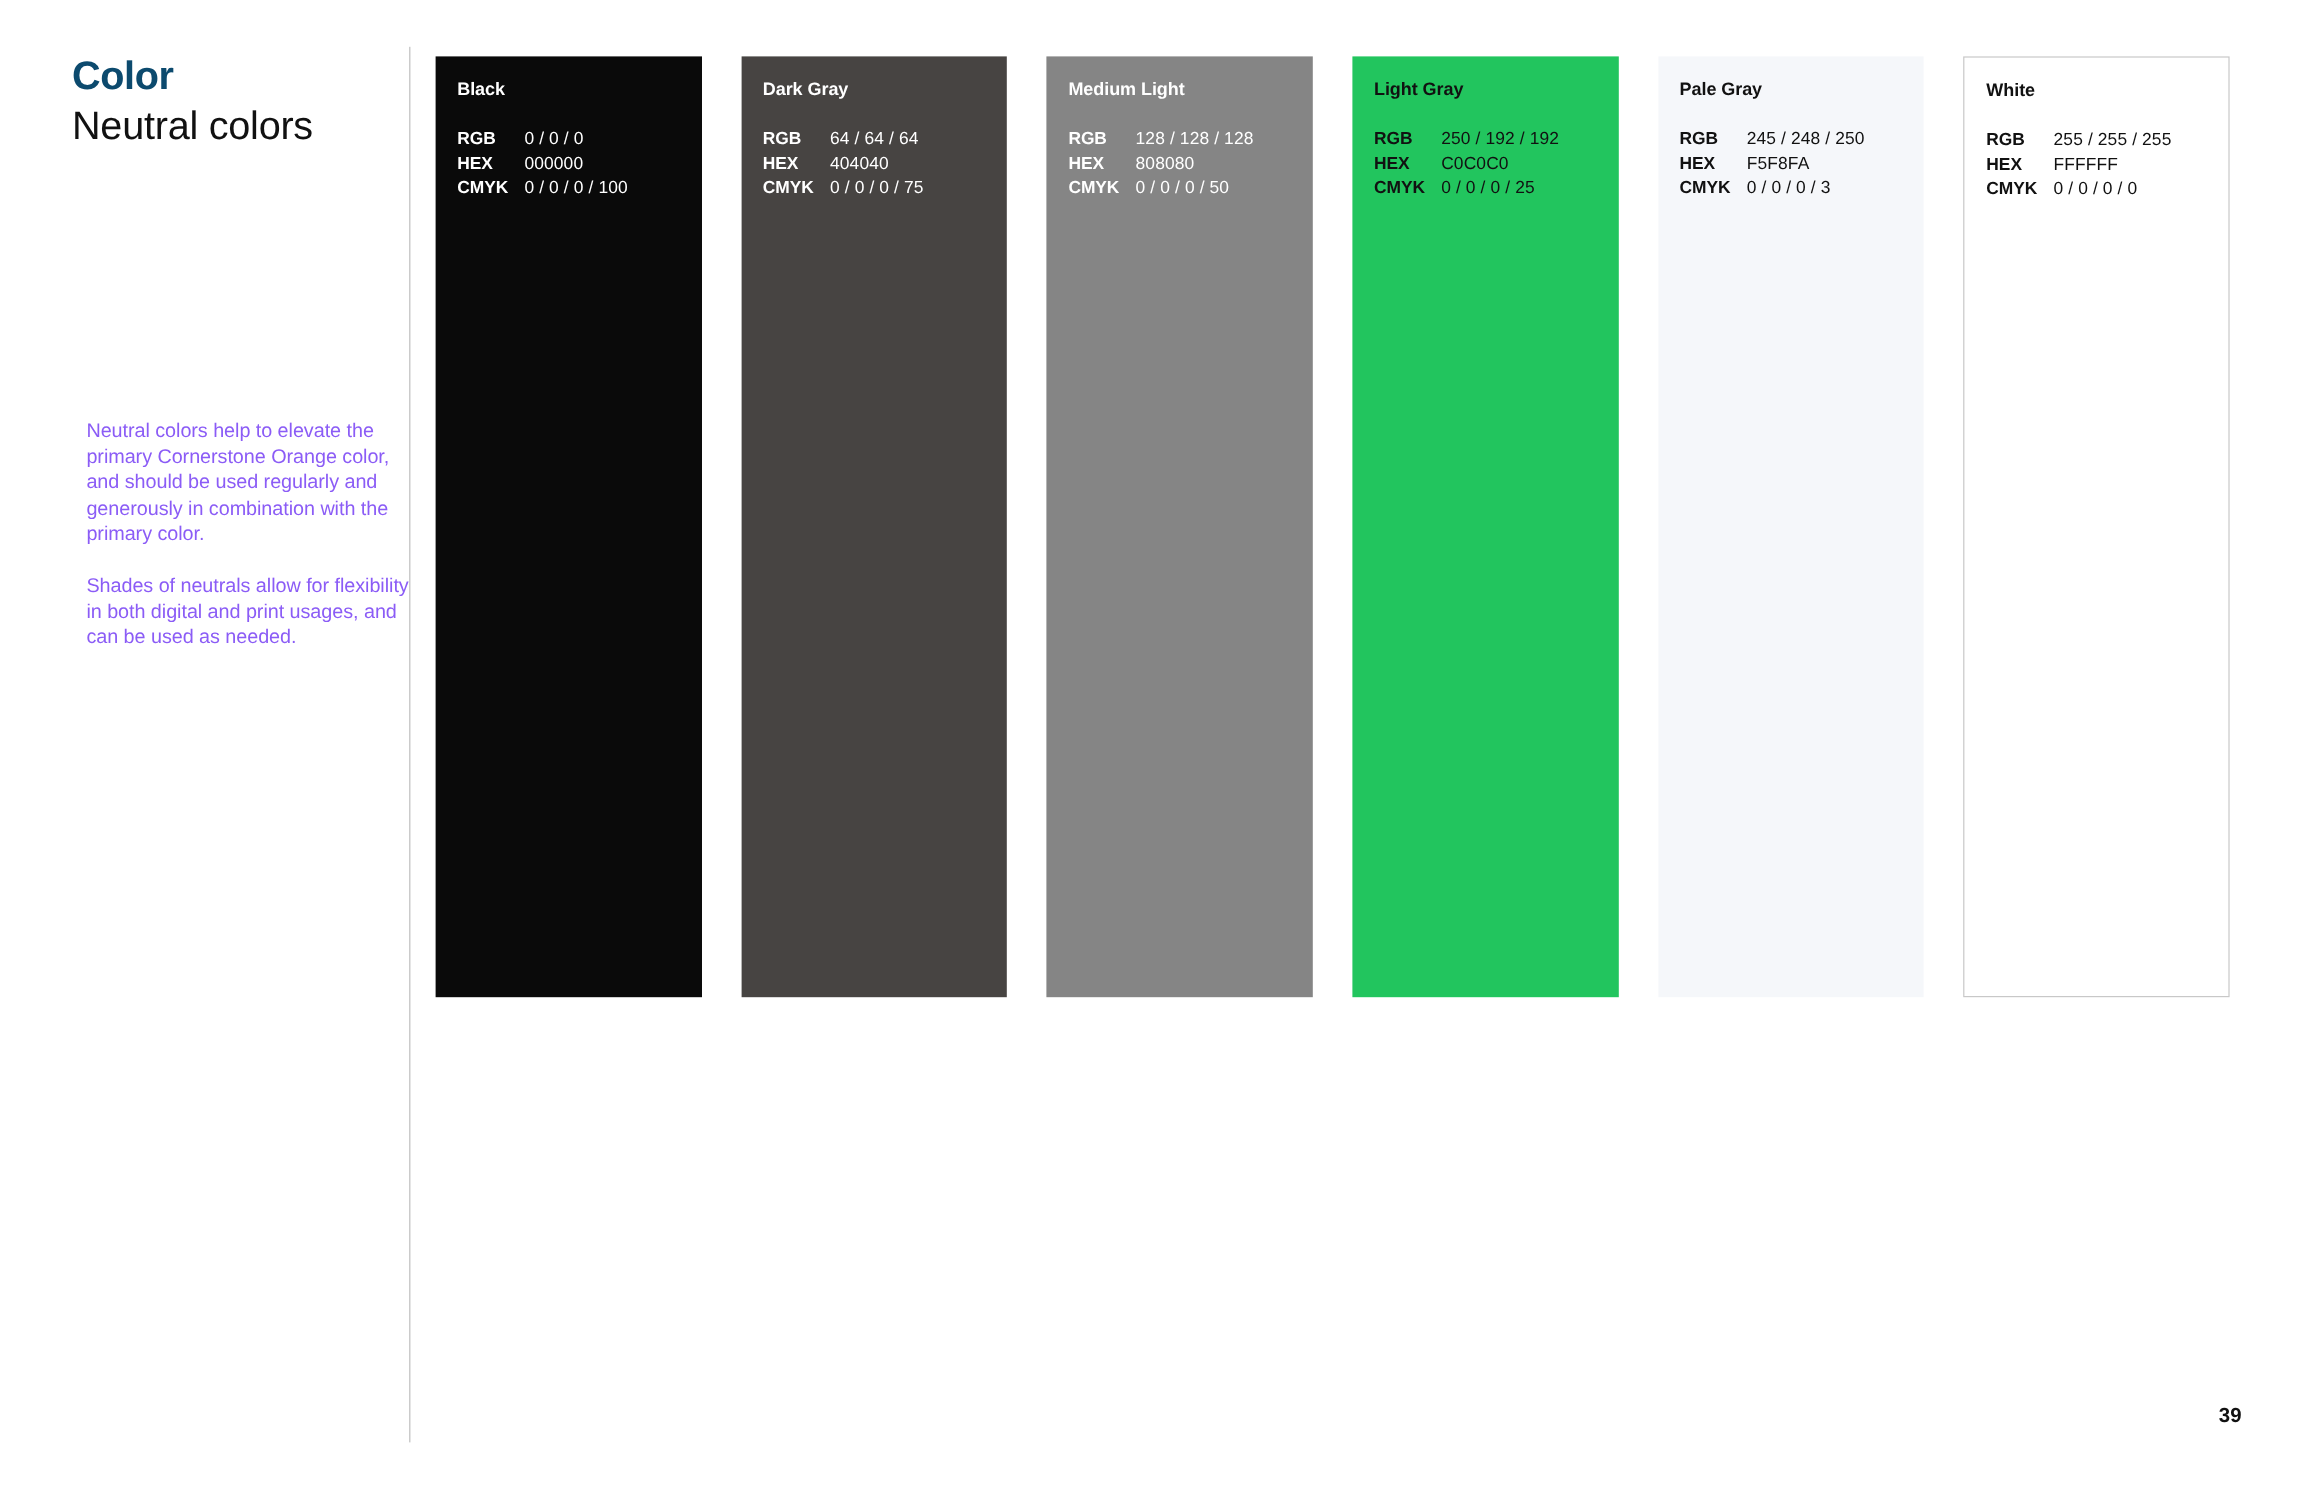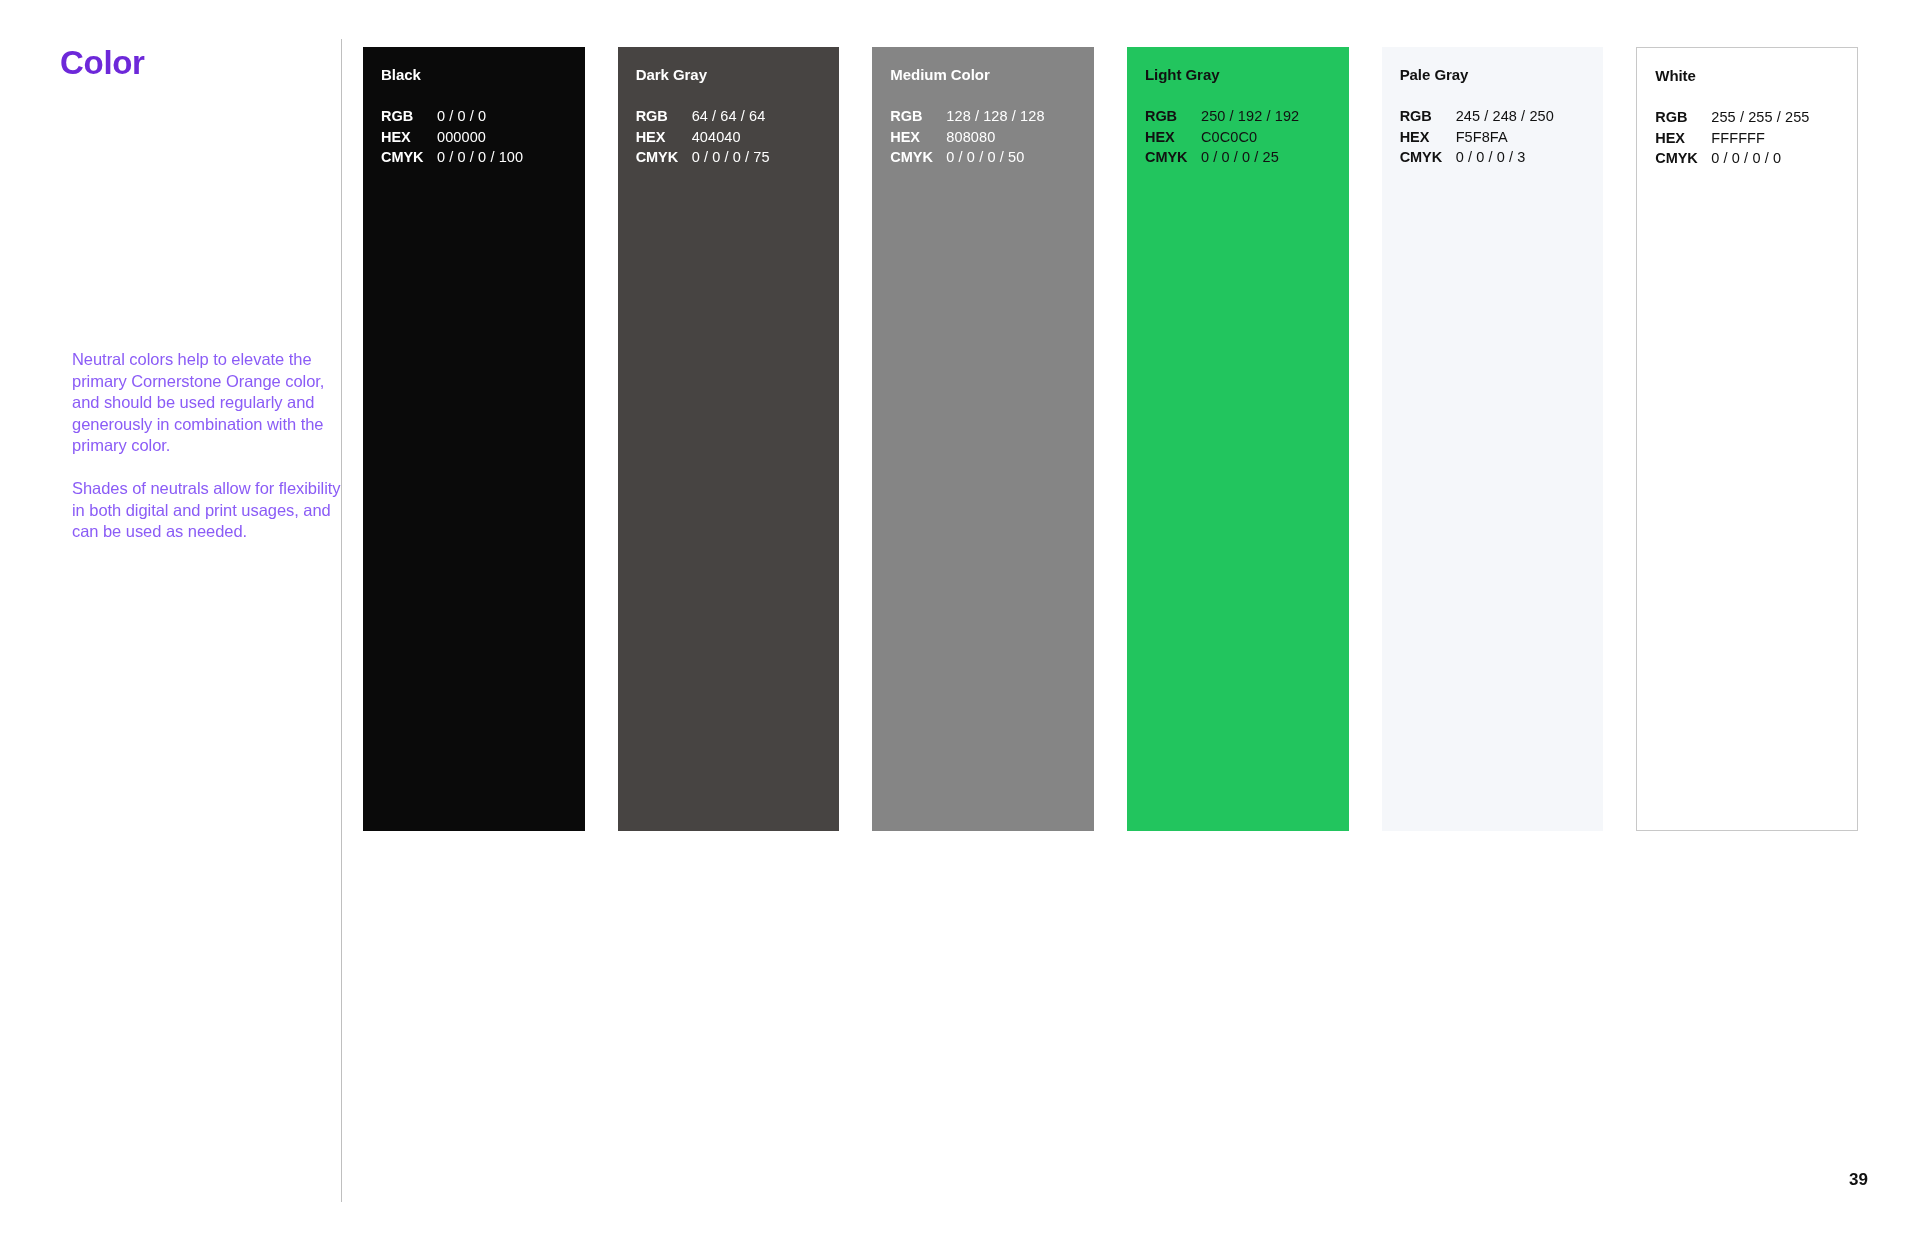--- a/index.html
+++ b/index.html
@@ -28,21 +28,21 @@
     position: absolute;
     left: 60px;
     top: 44px;
     width: 285px;
   }
 
   #page-title {
     font-size: 33px;
     font-weight: 700;
     letter-spacing: -0.3px;
-    color: #6d28d9;
+    color: #0c4a6e;
     line-height: 1.16;
     margin: 0;
   }
 
   #page-subtitle {
     font-size: 33px;
     font-weight: 300;
     letter-spacing: -0.2px;
     color: #111111;
     line-height: 1.2;
@@ -149,20 +149,21 @@
     letter-spacing: 0.1px;
   }
 </style>
 </head>
 <body>
 
 <div id="page">
 
   <div id="left-column">
     <h1 id="page-title">Color</h1>
+    <div id="page-subtitle">Neutral colors</div>
   </div>
 
   <div id="intro-text">
     <p class="body-paragraph">Neutral colors help to elevate the primary Cornerstone Orange color, and should be used regularly and generously in combination with the primary color.</p>
     <p class="body-paragraph">Shades of neutrals allow for flexibility in both digital and print usages, and can be used as needed.</p>
   </div>
 
   <div id="left-divider"></div>
 
   <div id="swatch-strip">
@@ -194,21 +195,21 @@
             <span class="spec-key">HEX</span>
             <span class="spec-val">404040</span>
           </div>
           <div class="spec-row">
             <span class="spec-key">CMYK</span>
             <span class="spec-val">0 / 0 / 0 / 75</span>
           </div>
         </div>
       </div>
       <div class="swatch on-dark" style="background: rgb(133, 133, 133);">
-        <div class="swatch-name">Medium Color</div>
+        <div class="swatch-name">Medium Light</div>
         <div class="swatch-specs">
           <div class="spec-row">
             <span class="spec-key">RGB</span>
             <span class="spec-val">128 / 128 / 128</span>
           </div>
           <div class="spec-row">
             <span class="spec-key">HEX</span>
             <span class="spec-val">808080</span>
           </div>
           <div class="spec-row">

